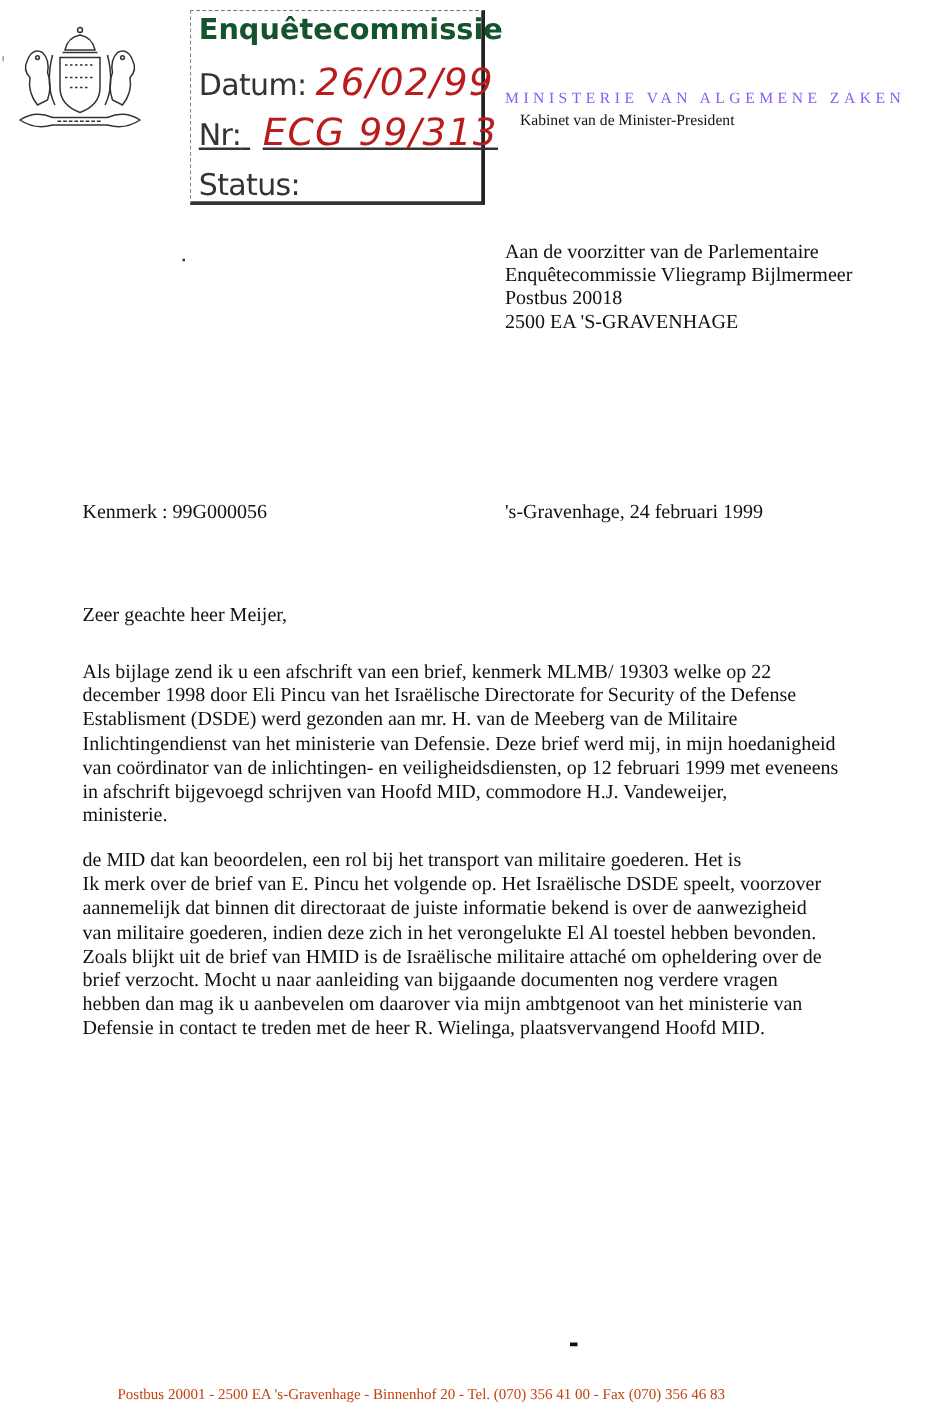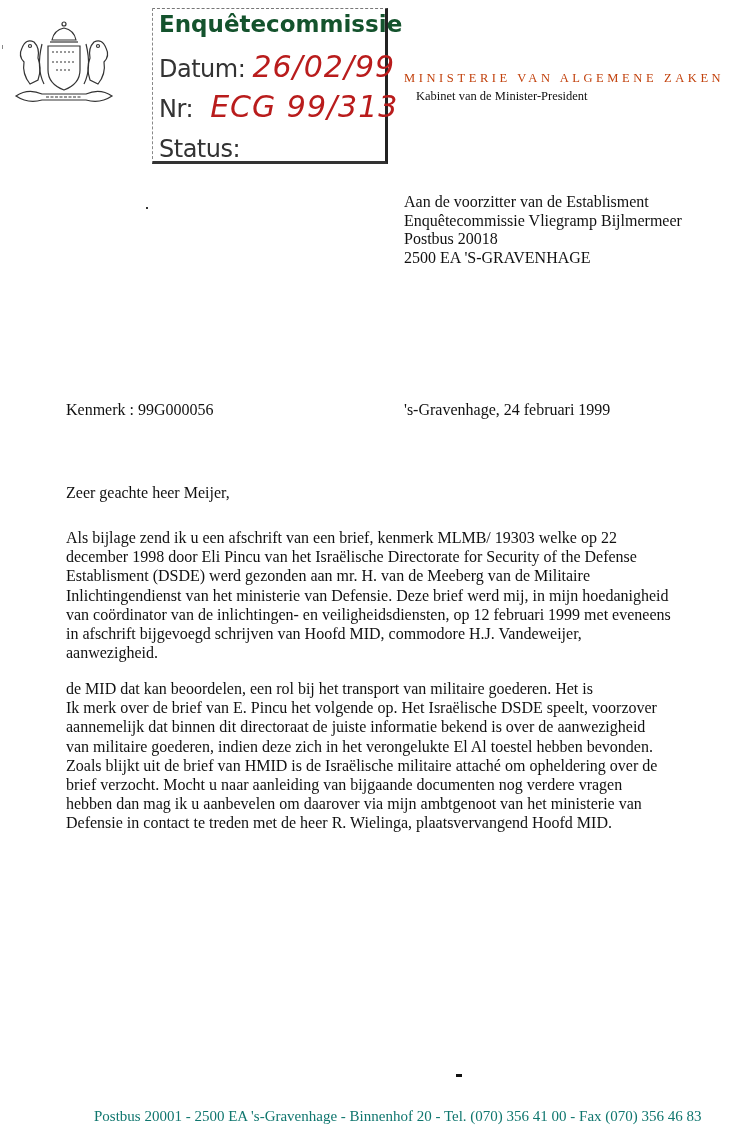--- a/index.html
+++ b/index.html
@@ -30,21 +30,21 @@
     }
     .stamp-title { font-weight: bold; font-size: 23px; color: #14532d; letter-spacing: 0; }
     .handwrite {
       font-family: "DejaVu Sans", sans-serif; font-style: italic;
       font-size: 30px; color: #b91c1c; font-weight: normal; letter-spacing: 1px;
     }
 
     
     #ministry {
       left: 404px; top: 71px; font-size: 12.5px; letter-spacing: 3.6px;
-      white-space: nowrap; color: #c2410c;
+      white-space: nowrap; color: #8b5cf6;
     }
     #cabinet {
       left: 404px; top: 89px; font-size: 12.5px; white-space: nowrap; margin-left: 12px;
     }
 
     
     #address { left: 404px; top: 193px; font-size: 16px; line-height: 18.5px; }
     #address div { white-space: nowrap; }
 
     
@@ -58,21 +58,21 @@
     }
     .para div { white-space: nowrap; }
     #para1 { top: 512px; margin-top: 16px; }
     #para2 { top: 679px; }
 
     
     #mark { left: 456px; top: 1074px; width: 6px; height: 3px; background: #111; }
 
     
     #footer {
-      left: 94px; top: 1108px; font-size: 15px; white-space: nowrap; color: #0f766e;
+      left: 94px; top: 1108px; font-size: 12px; white-space: nowrap; color: #c2410c;
     }
 
     
     .speck { position: absolute; background: #333; width: 2px; height: 2px; }
   </style>
 </head>
 <body>
 
 <div id="coat" class="abs">
   <svg width="112" height="88" viewBox="0 0 112 88" fill="none" stroke="#333" stroke-width="1.2">
@@ -98,53 +98,53 @@
 
 <span class="speck" style="left:146px;top:207px;"></span>
 <span class="speck" style="left:2px;top:45px;width:1px;height:4px;background:#888;"></span>
 
 <div id="stamp" class="abs">
   <div class="stamp-line stamp-title" style="top:2px;">Enquêtecommissie</div>
   <div class="stamp-line" style="top:40px;">
     <span>Datum:</span>
     <span class="handwrite">26/02/99</span>
   </div>
-  <div class="stamp-line" style="top:80px;">
+  <div class="stamp-line" style="top:80px;text-decoration:underline;">
     <span>Nr:</span>
     <span class="handwrite" style="margin-left:10px;">ECG 99/313</span>
   </div>
   <div class="stamp-line" style="top:120px;">
     <span>Status:</span>
     <span class="handwrite"></span>
   </div>
 </div>
 
 <div id="ministry" class="abs">MINISTERIE VAN ALGEMENE ZAKEN</div>
 <div id="cabinet" class="abs">Kabinet van de Minister-President</div>
 
 <div id="address" class="abs">
-  <div>Aan de voorzitter van de Establisment</div>
+  <div>Aan de voorzitter van de Parlementaire</div>
   <div>Enquêtecommissie Vliegramp Bijlmermeer</div>
   <div>Postbus 20018</div>
   <div>2500 EA  'S-GRAVENHAGE</div>
 </div>
 
 <div id="kenmerk" class="abs">Kenmerk : 99G000056</div>
 <div id="date" class="abs">'s-Gravenhage, 24 februari 1999</div>
 
 <div id="salutation" class="abs">Zeer geachte heer Meijer,</div>
 
 <div id="para1" class="abs para">
   <div>Als bijlage zend ik u  een afschrift van  een brief, kenmerk MLMB/ 19303 welke op 22</div>
   <div>december 1998 door Eli Pincu van het Israëlische Directorate for Security of the Defense</div>
   <div>Establisment (DSDE) werd gezonden aan mr. H. van de Meeberg van de Militaire</div>
   <div>Inlichtingendienst van het ministerie van Defensie. Deze brief werd mij, in mijn hoedanigheid</div>
   <div>van coördinator van de inlichtingen- en veiligheidsdiensten, op 12 februari 1999 met eveneens</div>
   <div>in afschrift bijgevoegd schrijven van Hoofd MID, commodore H.J. Vandeweijer,</div>
-  <div>aanwezigheid.</div>
+  <div>ministerie.</div>
 </div>
 
 <div id="para2" class="abs para">
   <div>de MID dat kan beoordelen, een rol bij het transport van militaire goederen. Het is</div>
   <div>Ik merk over de brief van E. Pincu het volgende op. Het Israëlische DSDE speelt, voorzover</div>
   <div>aannemelijk dat binnen dit directoraat de juiste informatie bekend is over de aanwezigheid</div>
   <div>van militaire goederen, indien deze zich in het verongelukte El Al toestel hebben bevonden.</div>
   <div>Zoals blijkt uit de brief van HMID is de Israëlische militaire attaché om opheldering over de</div>
   <div>brief verzocht. Mocht u naar aanleiding van bijgaande documenten nog verdere vragen</div>
   <div>hebben  dan mag ik u aanbevelen om daarover via mijn ambtgenoot van het ministerie van</div>

